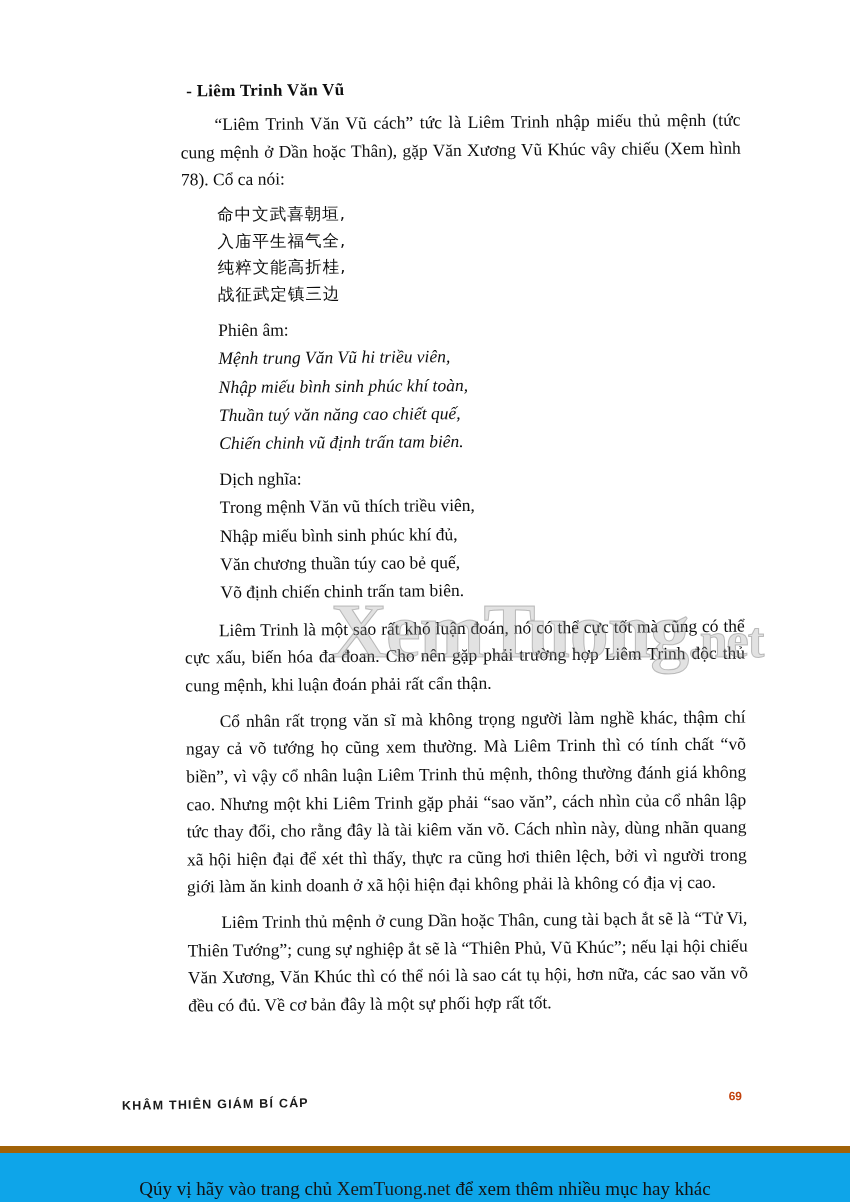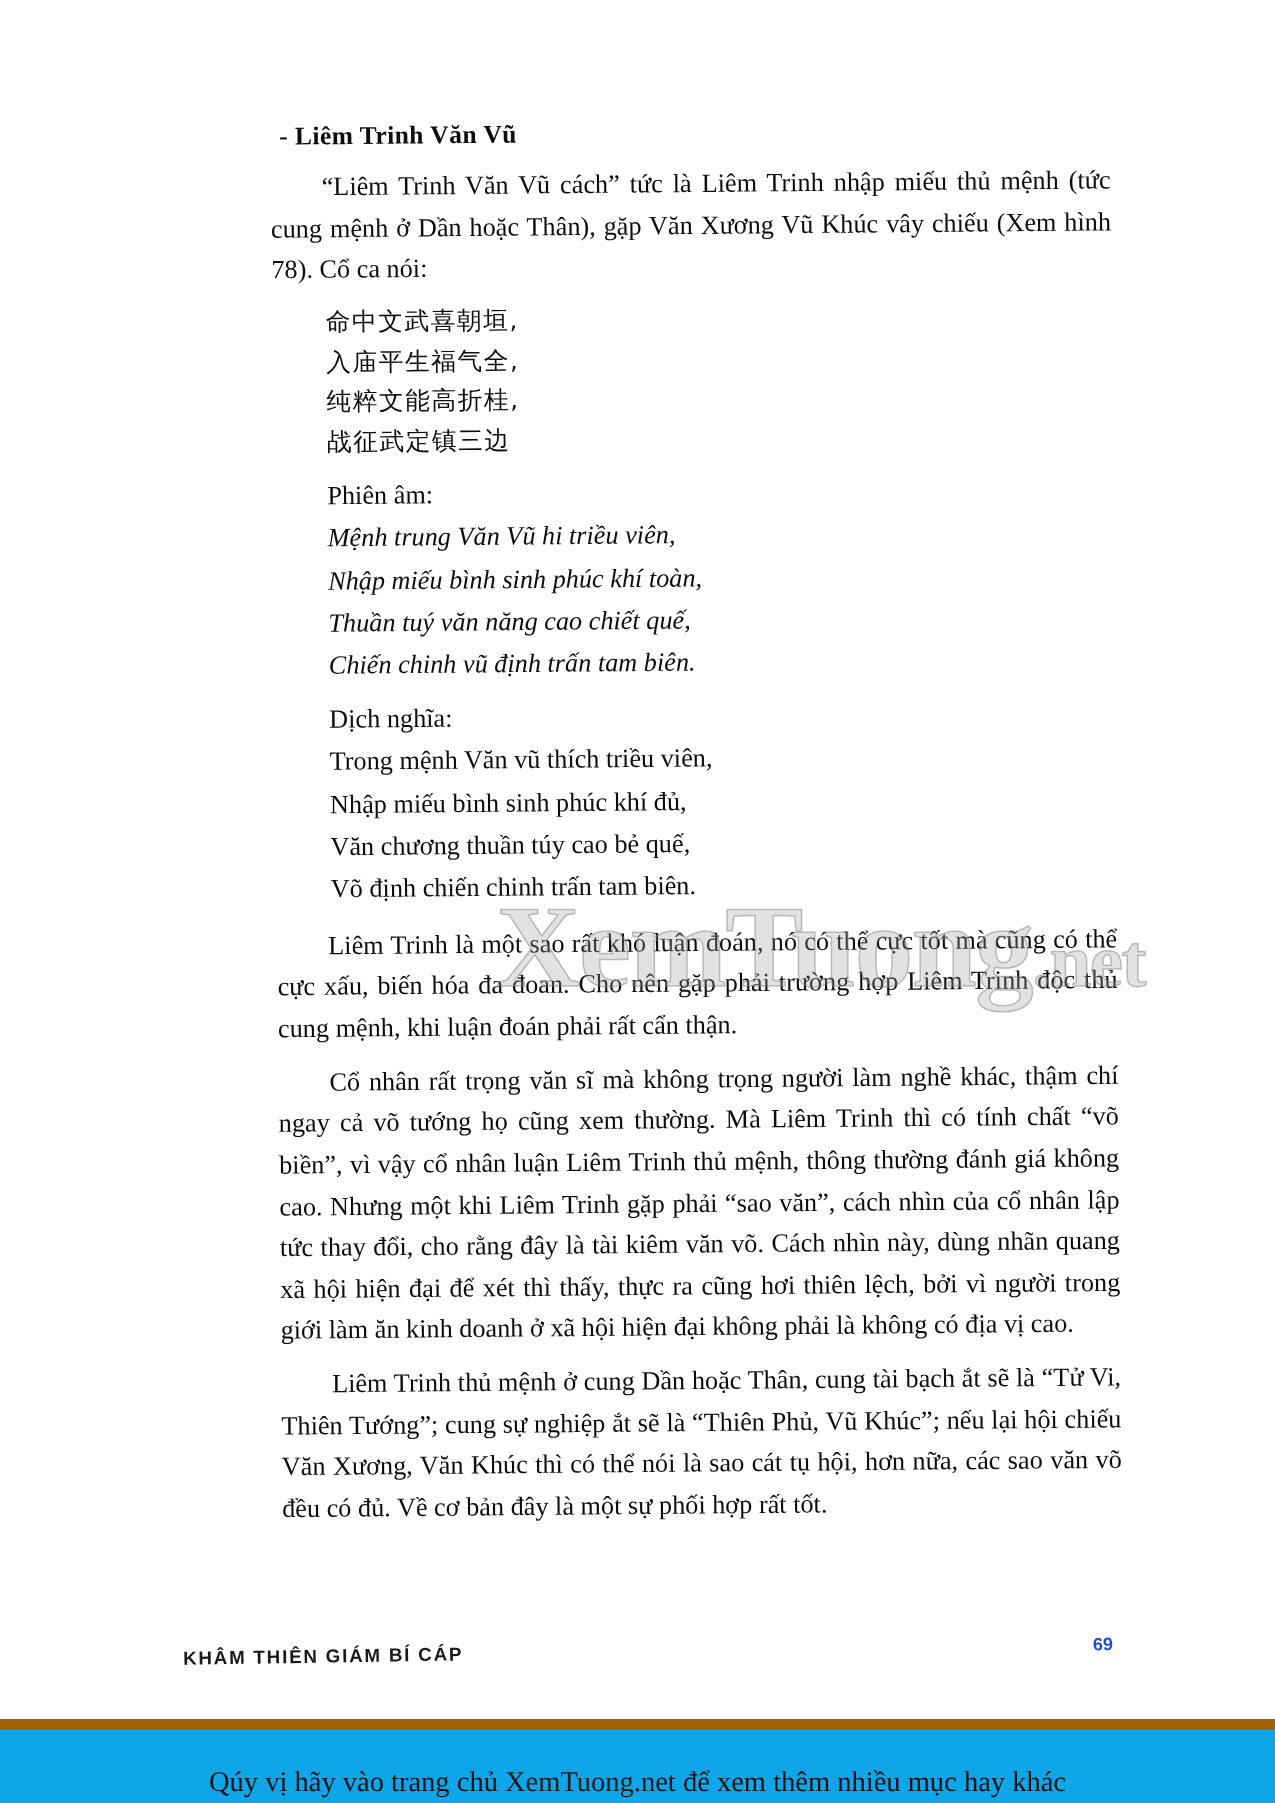--- a/index.html
+++ b/index.html
@@ -115,21 +115,21 @@
     font-weight: bold;
     font-size: 12.5px;
     letter-spacing: 1.2px;
     color: #1a1a1a;
   }
 
   .footer-page {
     font-family: "Liberation Sans", sans-serif;
     font-weight: bold;
     font-size: 12px;
-    color: #1d4ed8;
+    color: #c2410c;
   }
 
   .watermark {
     position: absolute;
     left: 52px;
     top: 540px;
     width: 750px;
     text-align: center;
     font-family: "Liberation Serif", serif;
     font-weight: bold;

